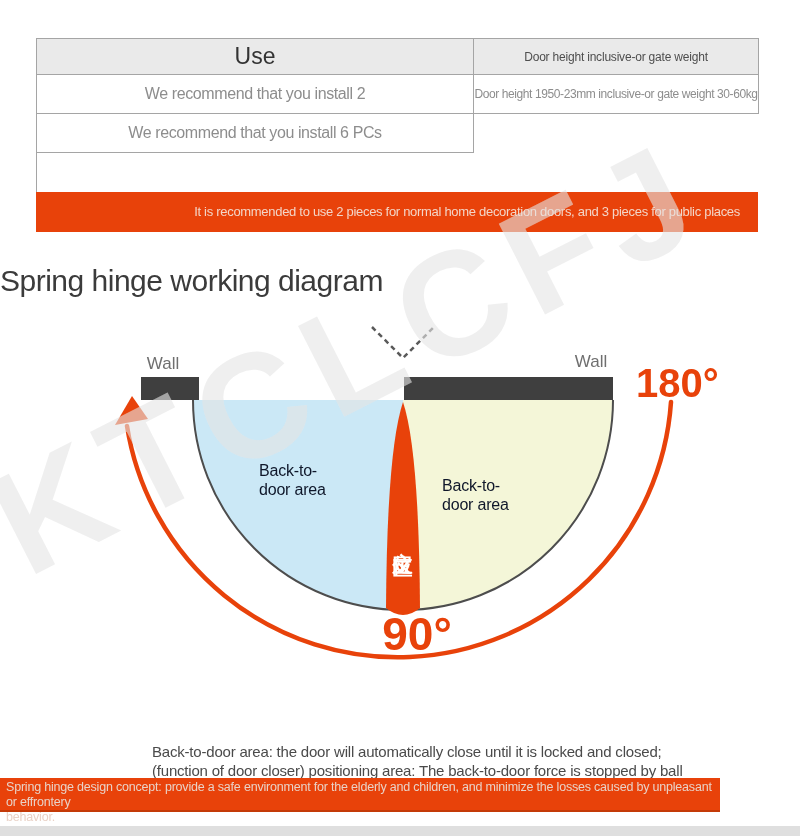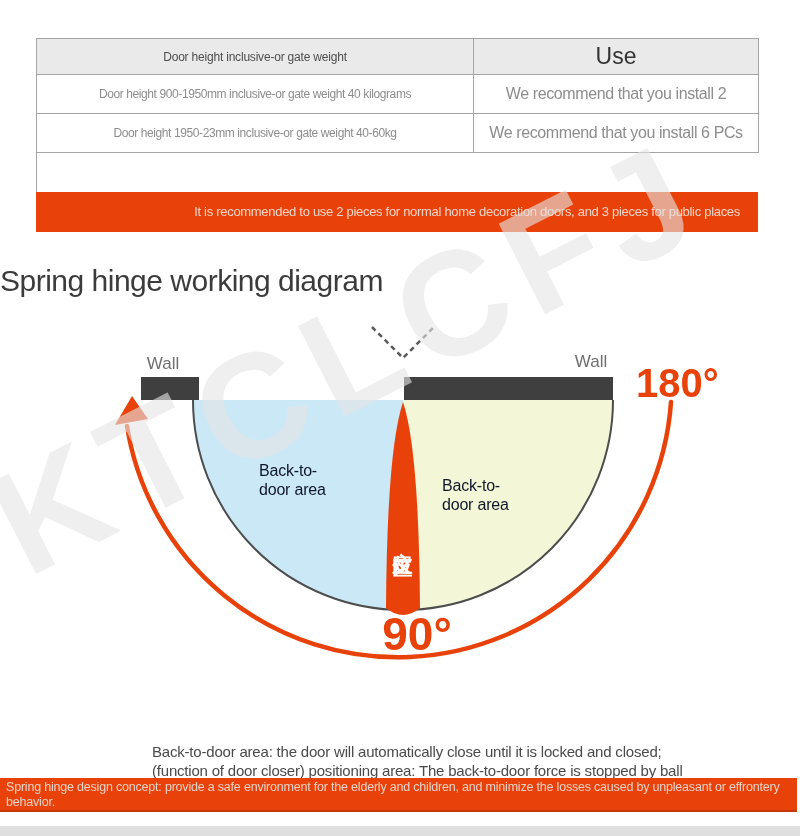--- a/index.html
+++ b/index.html
@@ -78,48 +78,47 @@
   }
 
   
   .description {
     position: absolute; left: 152px; top: 742px;
     font-size: 15px; line-height: 19px; color: #4a4a4a;
     letter-spacing: -0.2px; white-space: pre-line;
   }
 
   .footer-note {
-    position: absolute; left: 0; top: 778px; width: 797px; height: 34px;
+    position: absolute; left: 0; top: 778px; width: 720px; height: 34px;
     box-sizing: border-box;
     background: #e8420a;
     border-bottom: 2px solid #c43a08;
     color: #e9d2c7;
     font-size: 12.5px; line-height: 15px; letter-spacing: -0.2px;
     padding: 2px 4px 0 6px;
     white-space: pre-line;
   }
 
   .bottom-strip {
     position: absolute; left: 0; top: 826px; width: 800px; height: 10px;
     background: #dfdfdf;
   }
 </style>
 </head>
 <body>
 
 <div>
 
   <div class="spec-table">
+    <div class="th th2">Use</div>
     <div class="th th1">Door height inclusive-or gate weight</div>
-    <div class="th th2">Use</div>
 
-    <div class="cell">Door height 900-1950mm inclusive-or gate weight 40 kilograms</div>
     <div class="cell cell2">We recommend that you install 2</div>
 
-    <div class="cell">Door height 1950-23mm inclusive-or gate weight 40-60kg</div>
+    <div class="cell">Door height 1950-23mm inclusive-or gate weight 30-60kg</div>
     <div class="cell cell2">We recommend that you install 6 PCs</div>
 
   </div>
 
   <div class="table-note">It is recommended to use 2 pieces for normal home decoration doors, and 3 pieces for public places</div>
 
   <div class="diagram-title">Spring hinge working diagram</div>
 
   <svg class="diagram-svg" width="800" height="400" viewBox="0 310 800 400">
 

